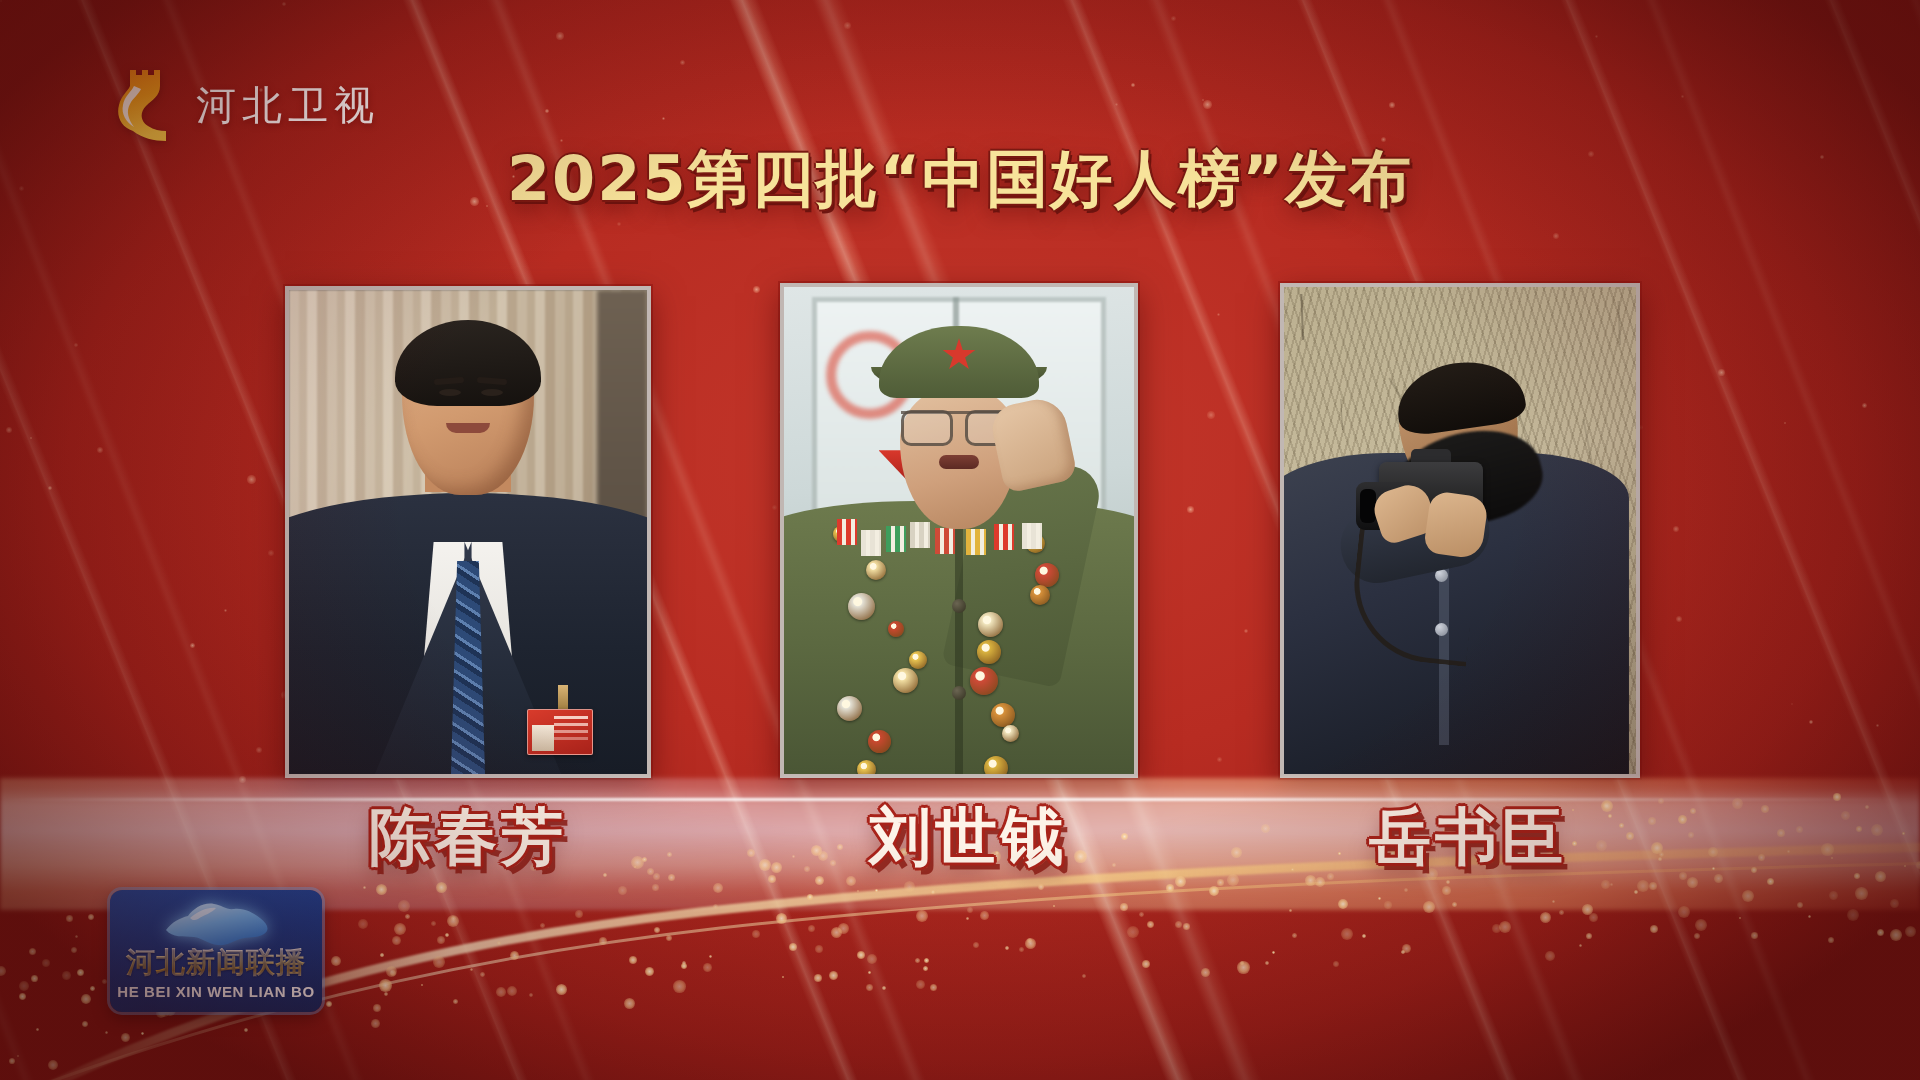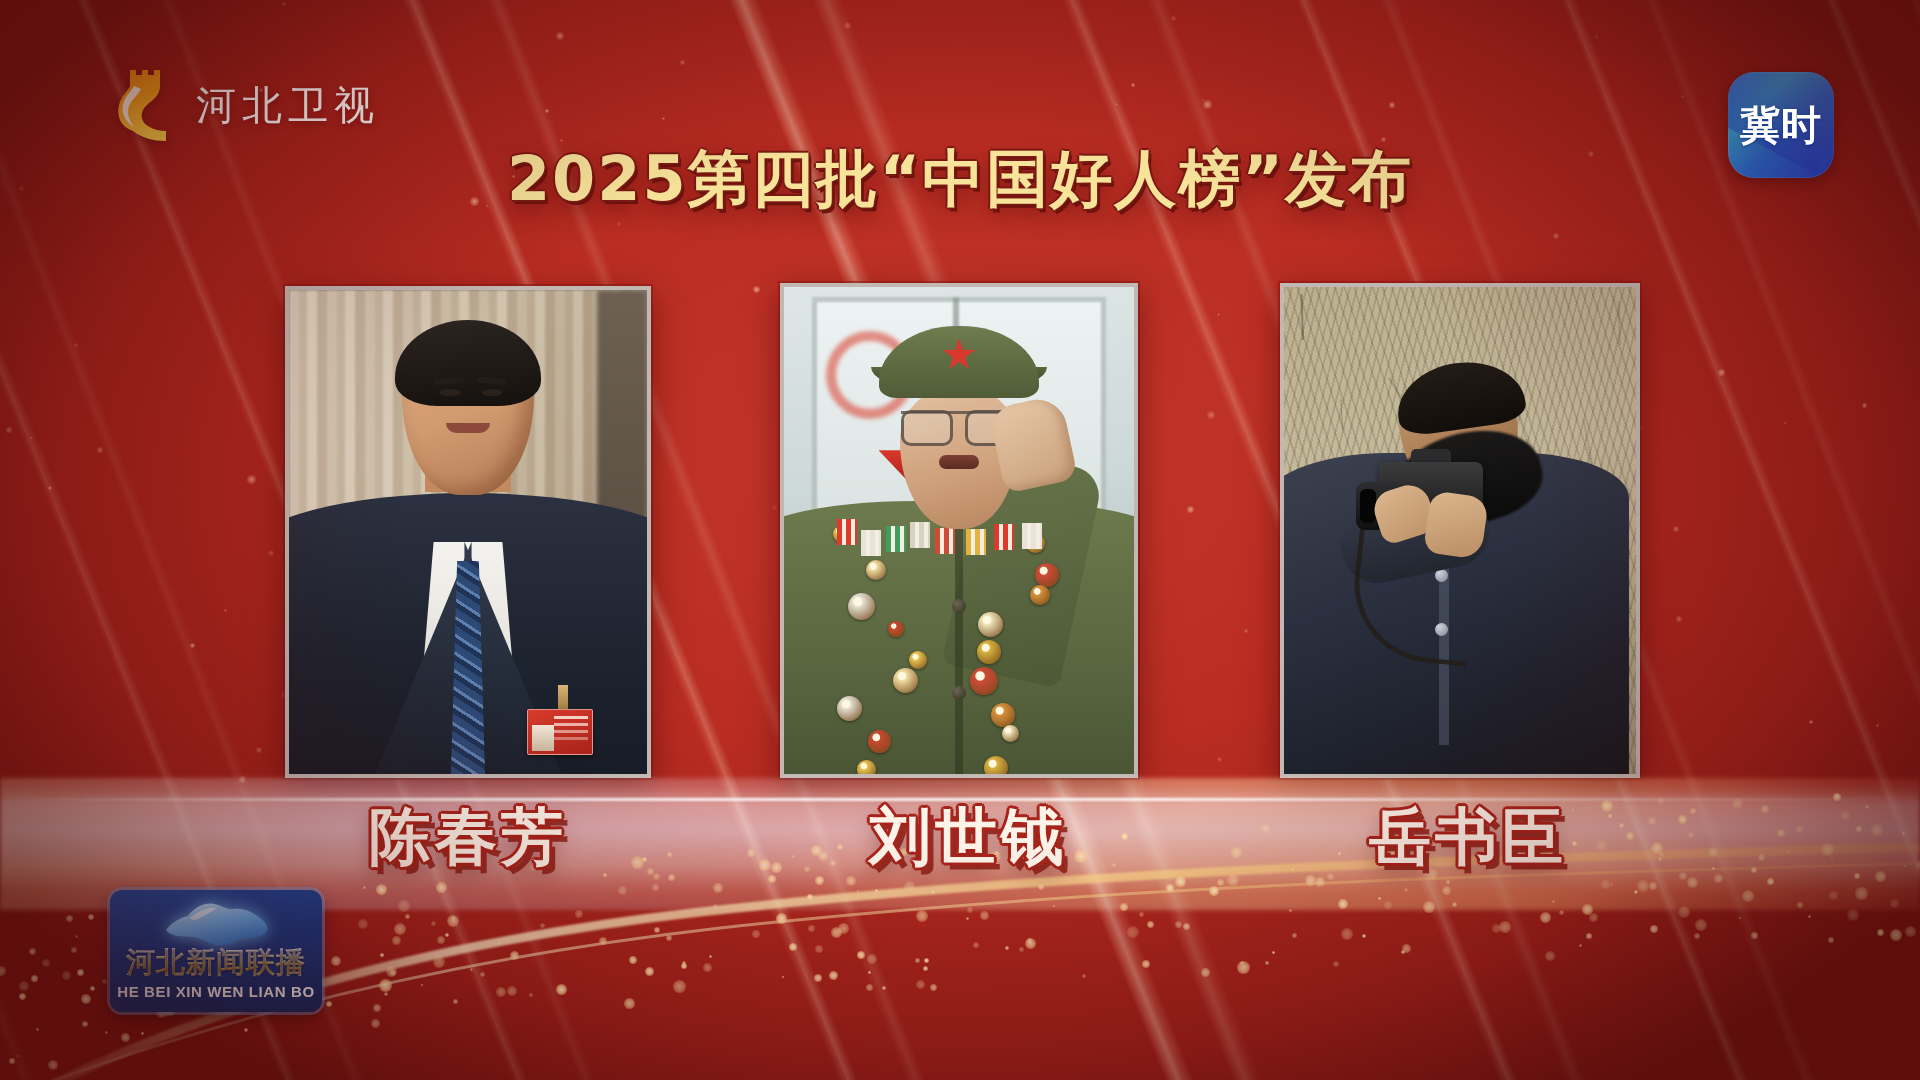--- a/index.html
+++ b/index.html
@@ -515,23 +515,20 @@
         <path fill="url(#wallg)" d="M20 6 h6 v5 h6 V6 h6 v5 h6 V6 h6 v16
           c0 10 -8 14 -14 20 c-7 7 -5 16 2 20 c6 4 12 5 18 5 v10
           c-12 0 -24 -3 -33 -10 C11 63 6 52 9 41 c2 -9 9 -14 11 -19 z"></path>
         <path fill="#ffffff" opacity=".9" d="M24 22 c-3 6 -10 11 -11 19 c-2 9 3 17 11 22
           c-6 -8 -8 -16 -4 -23 c3 -6 9 -10 11 -15 z"></path>
       </svg>
     </span>
     <span id="channel-name">河北卫视</span>
   </div>
 
-  <div id="app-logo">
-    <span id="app-logo-text">冀时</span>
-  </div>
 
   <div id="headline">2025第四批“中国好人榜”发布</div>
 
   <div class="photo" id="photo-1">
     <div class="scene">
       <div class="curtain"></div>
       <div class="p1-wall"></div>
       <div class="p1-suit"></div>
       <div class="p1-neck"></div>
       <div class="p1-shirt"></div>

